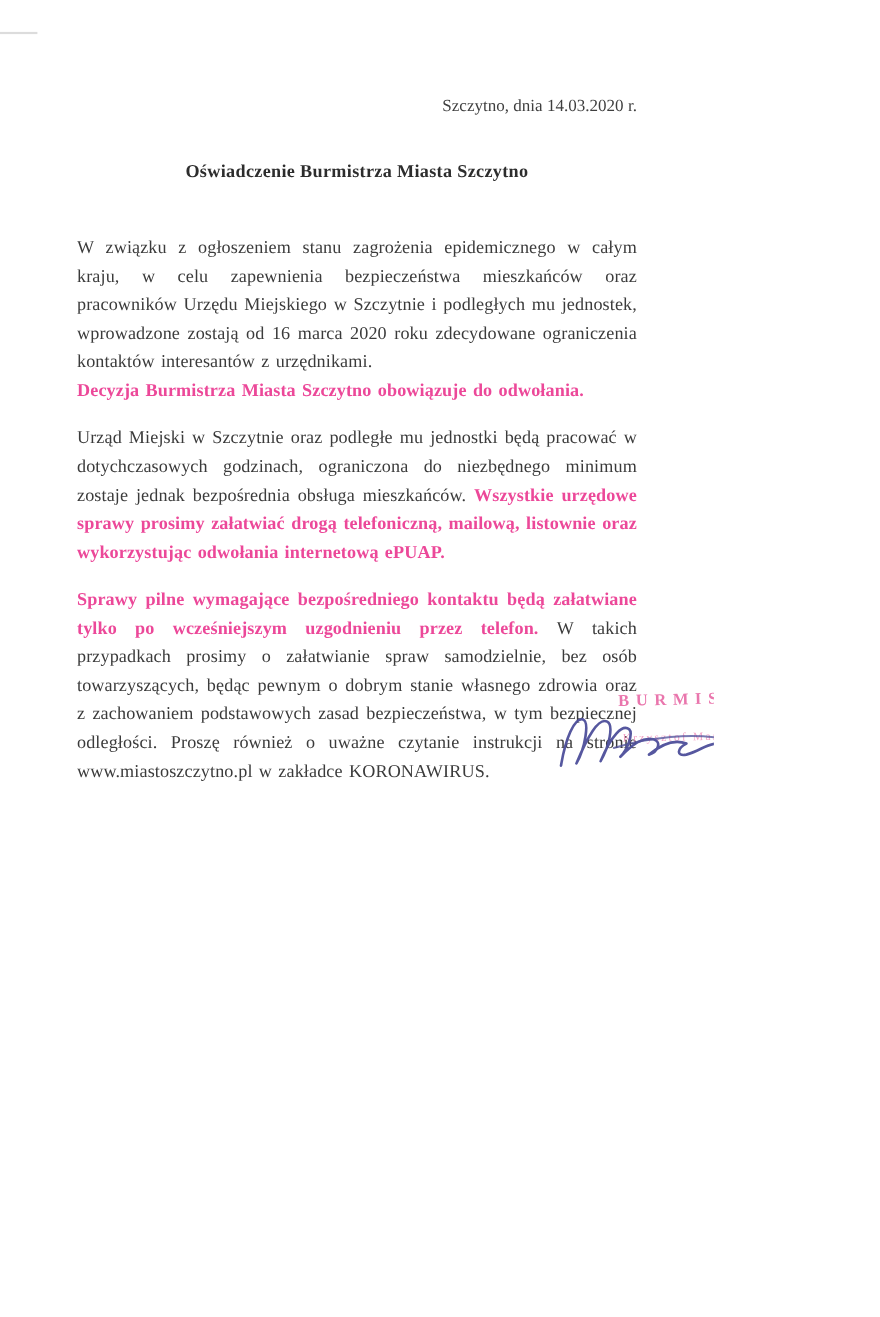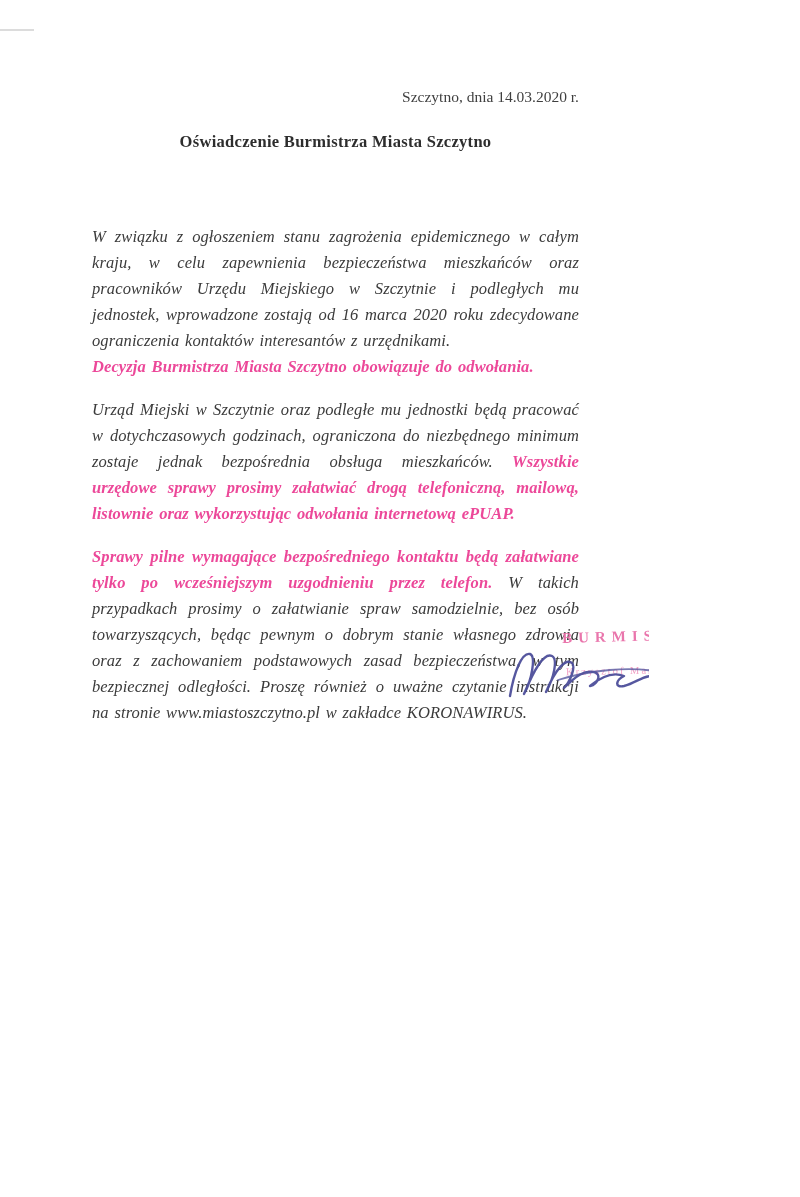--- a/index.html
+++ b/index.html
@@ -9,51 +9,50 @@
   }
   .page {
     position: relative;
     width: 649px;
     height: 1197px;
     background: #ffffff;
     font-family: "Liberation Serif", "DejaVu Serif", serif;
     color: #3b3b3b;
     overflow: hidden;
     box-sizing: border-box;
-    padding: 86px 70px 0 92px;
+    padding: 86px 70px 0 70px;
   }
   .scan-artifact {
     position: absolute;
     top: 29px;
     left: 0;
     width: 34px;
     height: 2px;
     background: #dcdcdc;
   }
   .dateline {
     text-align: right;
     font-size: 15.5px;
     line-height: 22px;
     color: #3f3f3f;
   }
   .doc-title {
-    margin-top: 24px;
+    margin-top: 38px;
     text-align: center;
     font-size: 16.5px;
     font-weight: 700;
     color: #2d2d2d;
     letter-spacing: 0.3px;
   }
   .doc-body {
-    margin-top: 72px;
+    margin-top: 46px;
     font-size: 16.5px;
     line-height: 26px;
     letter-spacing: 0.1px;
     word-spacing: 1.5px;
-    font-style: italic;
   }
   .doc-body p.para {
     margin: 0 0 17px 0;
     text-align: justify;
   }
   .doc-body span.bold {
     font-weight: 700;
     color: #ec4899;
   }
   .doc-body span.block {

